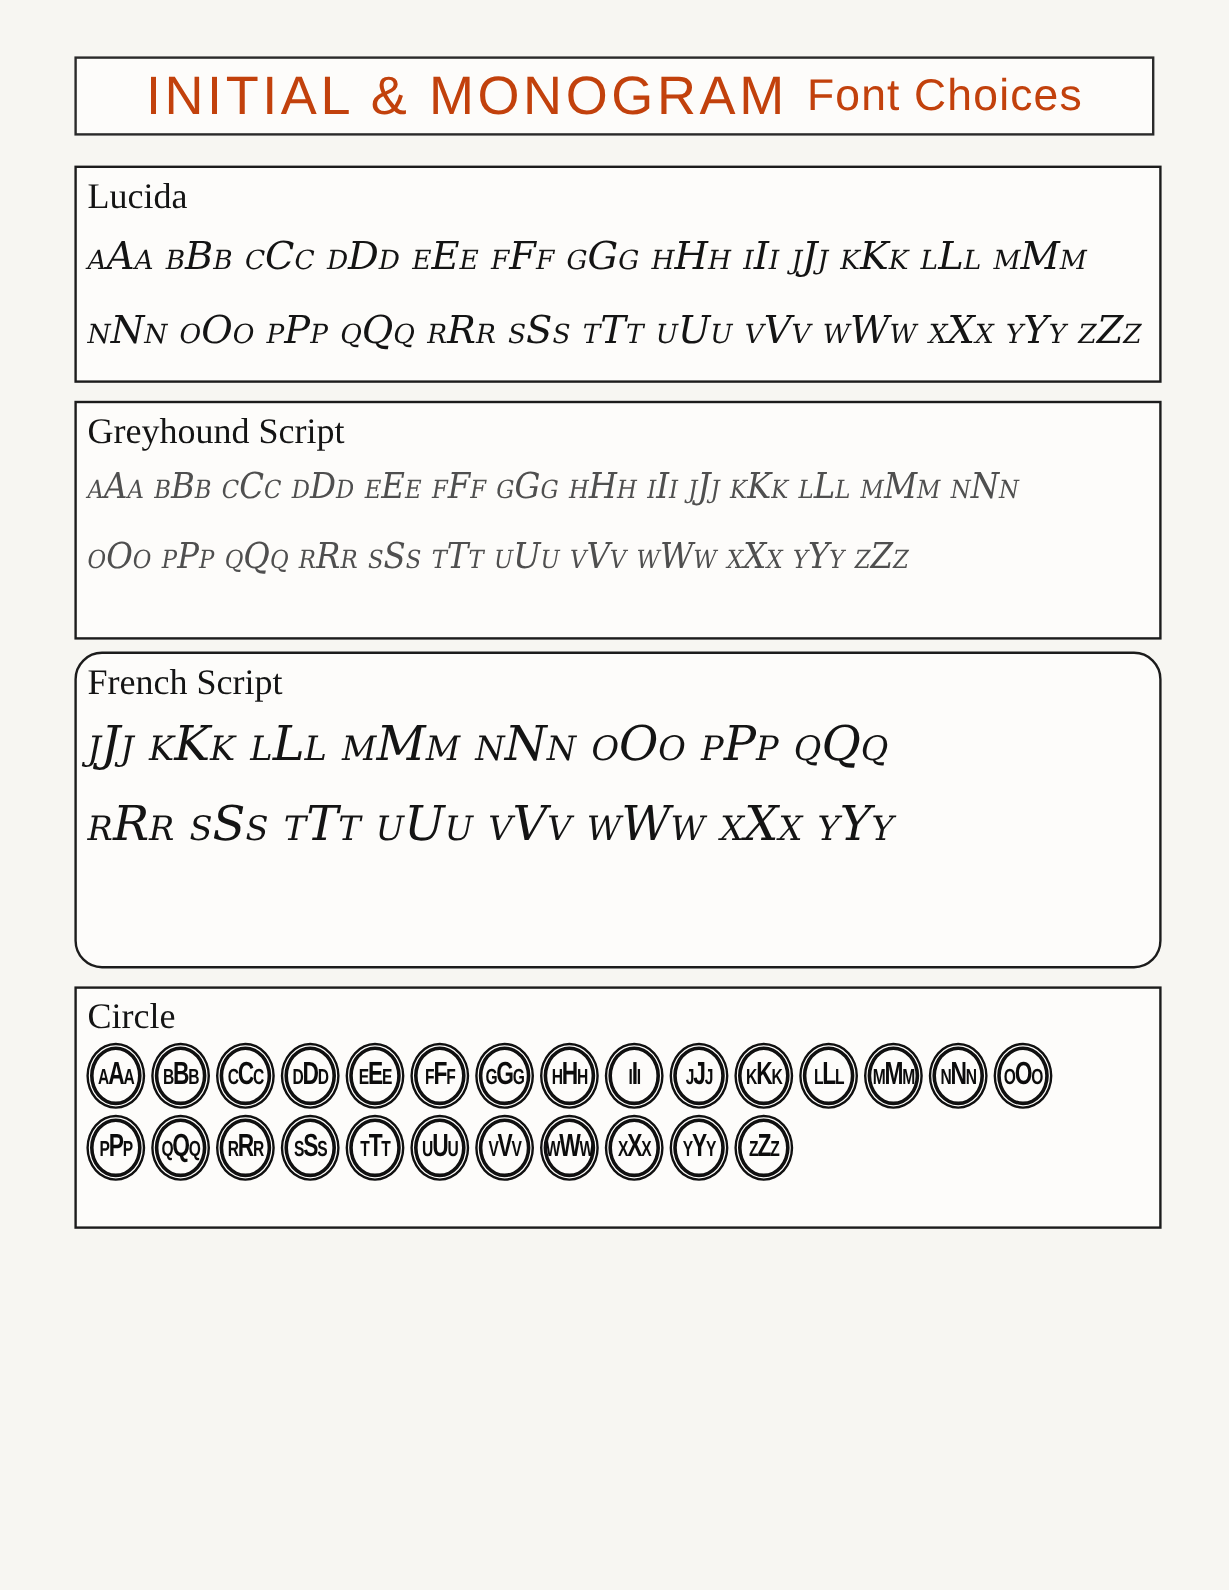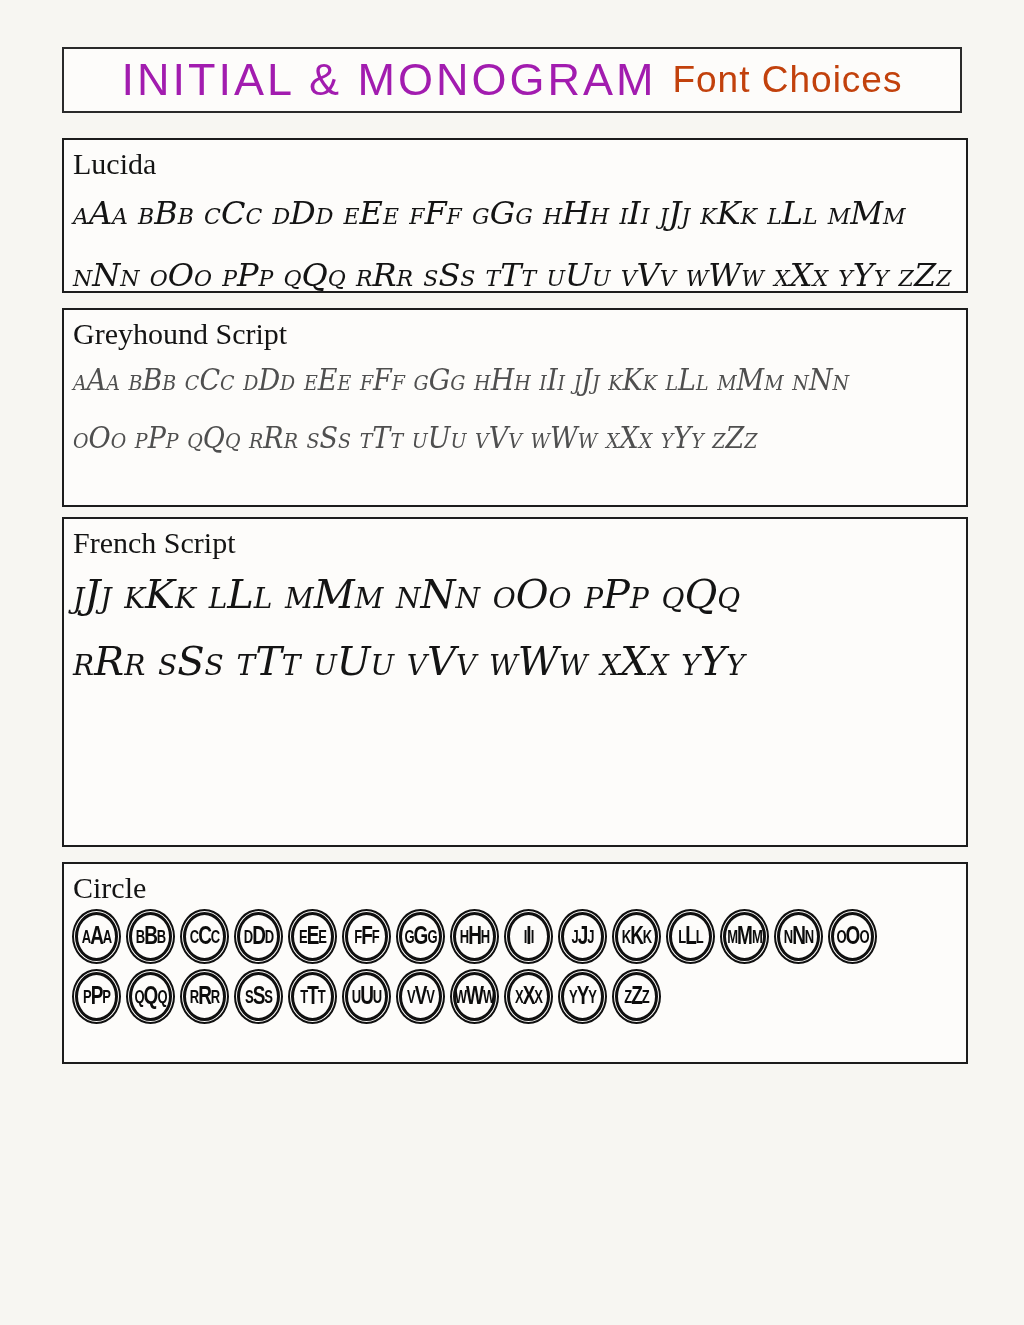--- a/index.html
+++ b/index.html
@@ -31,21 +31,21 @@
     overflow:hidden;
   }
   .font-label {
     font-family:"Liberation Serif", serif;
     font-size:30px; line-height:1.15;
     padding:7px 0 0 9px;
   }
   .sample { padding-left:9px; white-space:nowrap; }
 
   
-  .box-lucida { margin-top:25px; height:155px; }
+  .box-lucida { margin-top:25px; height:181px; }
   .box-lucida .sample {
     font-family:"DejaVu Serif", serif; font-style:italic;
     font-variant:small-caps; font-size:32px; line-height:62px;
   }
 
   
   .box-amienne { margin-top:17px; height:165px; }
   .box-amienne .sample {
     font-family:"Liberation Sans", sans-serif; font-style:italic;
     font-size:25px; line-height:57px; letter-spacing:-0.5px;
@@ -54,21 +54,21 @@
 
   
   .box-greyhound { margin-top:15px; height:199px; }
   .box-greyhound .sample {
     font-family:"DejaVu Serif", serif; font-style:italic;
     font-variant:small-caps; font-size:27px; line-height:58px;
     color:#4f4f4f; transform:scaleY(1.1); transform-origin:0 60%;
   }
 
   
-  .box-french { margin-top:10px; height:330px; }
+  .box-french { margin-top:10px; height:264px;border-radius:23px; }
   .box-french .sample {
     font-family:"DejaVu Serif", serif; font-style:italic;
     font-variant:small-caps; font-size:40px; line-height:67px;
   }
 
   
   .box-circle { margin-top:15px; height:202px; }
   .circle-row { display:flex; gap:5px; padding-left:8px; margin-top:3px; }
   .circle-row + .circle-row { margin-top:5px; }
   .circle-mono {
@@ -89,21 +89,21 @@
   }
   .cm-side { font-size:13px; }
   .cm-mid  { font-size:19px; }
 </style>
 </head>
 <body>
 
 <div class="page">
 
   <div class="title-box">
-    <span class="title-main" style="color: #a21caf;">INITIAL &amp; MONOGRAM</span>
+    <span class="title-main" style="color: #c2410c;">INITIAL &amp; MONOGRAM</span>
     <span class="title-sub" style="color: #c2410c;">Font Choices</span>
   </div>
 
   <section class="font-box box-lucida">
     <div class="font-label">Lucida</div>
     <div class="sample">aAa bBb cCc dDd eEe fFf gGg hHh iIi jJj kKk lLl mMm</div>
     <div class="sample">nNn oOo pPp qQq rRr sSs tTt uUu vVv wWw xXx yYy zZz</div>
   </section>
 
 

